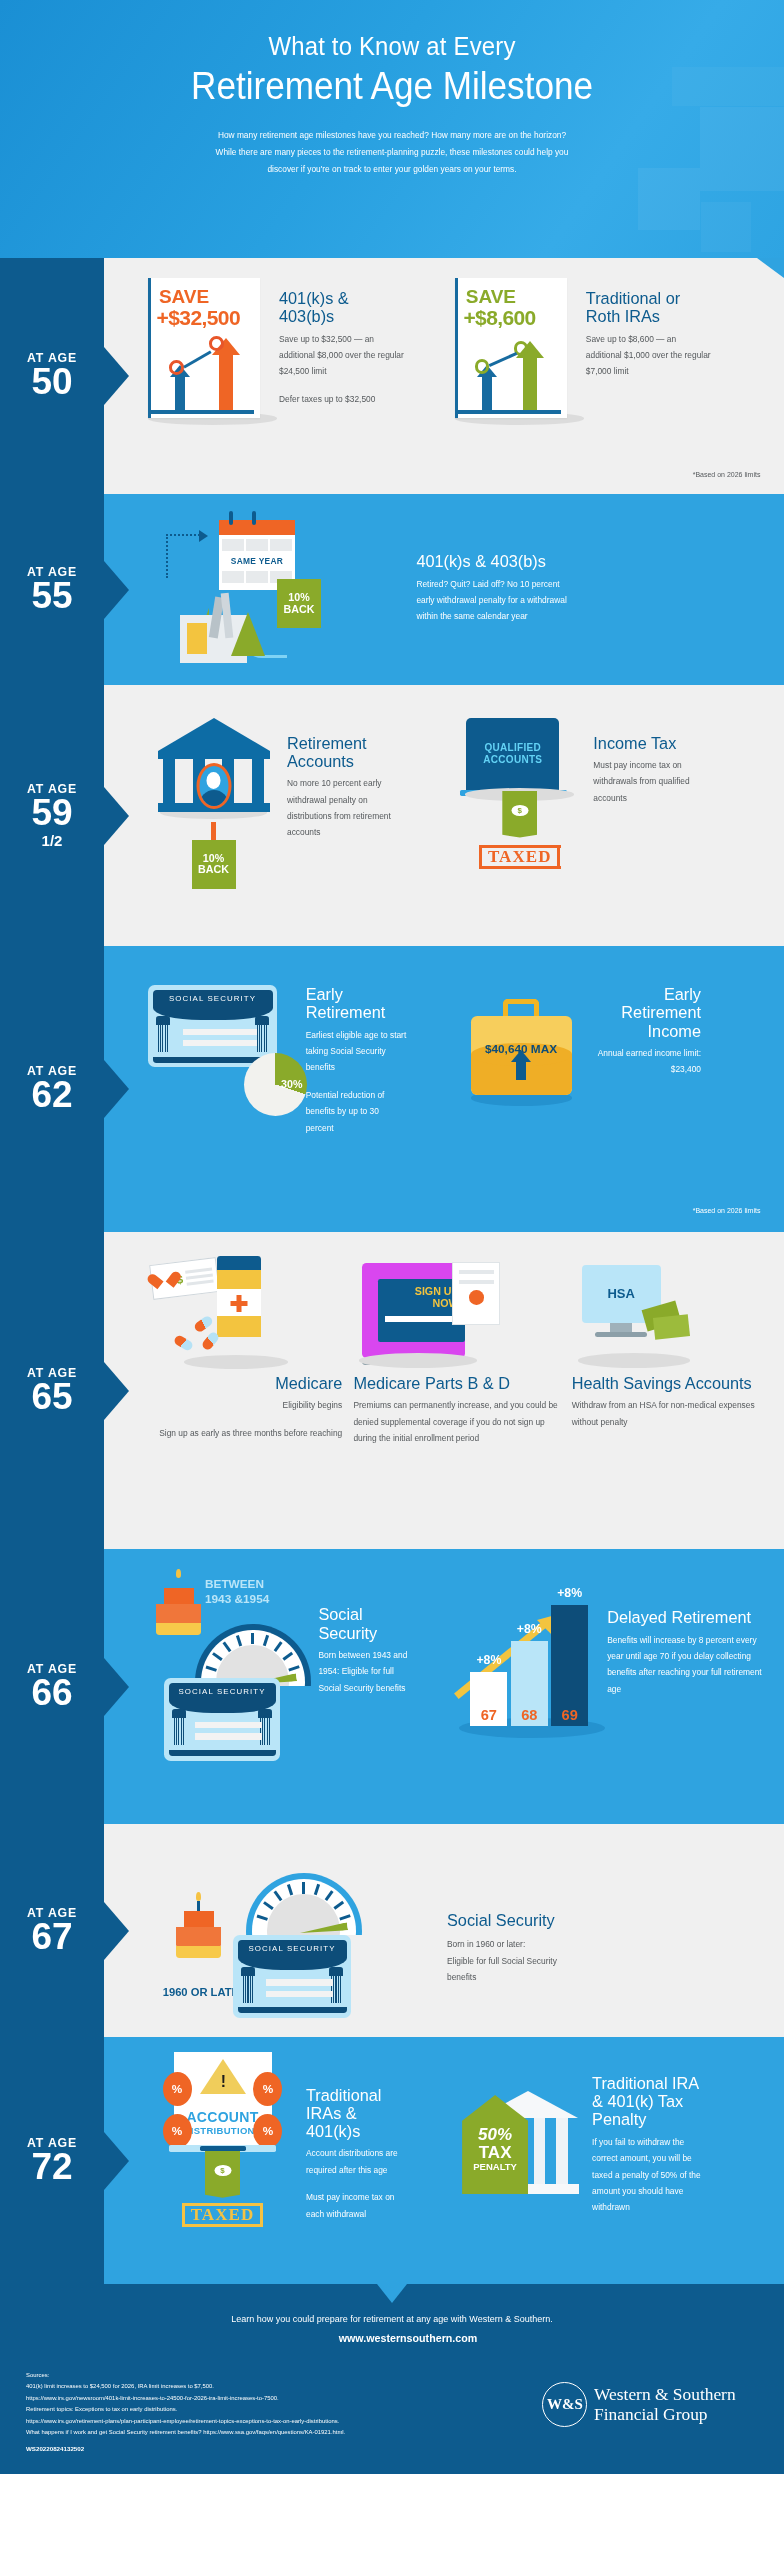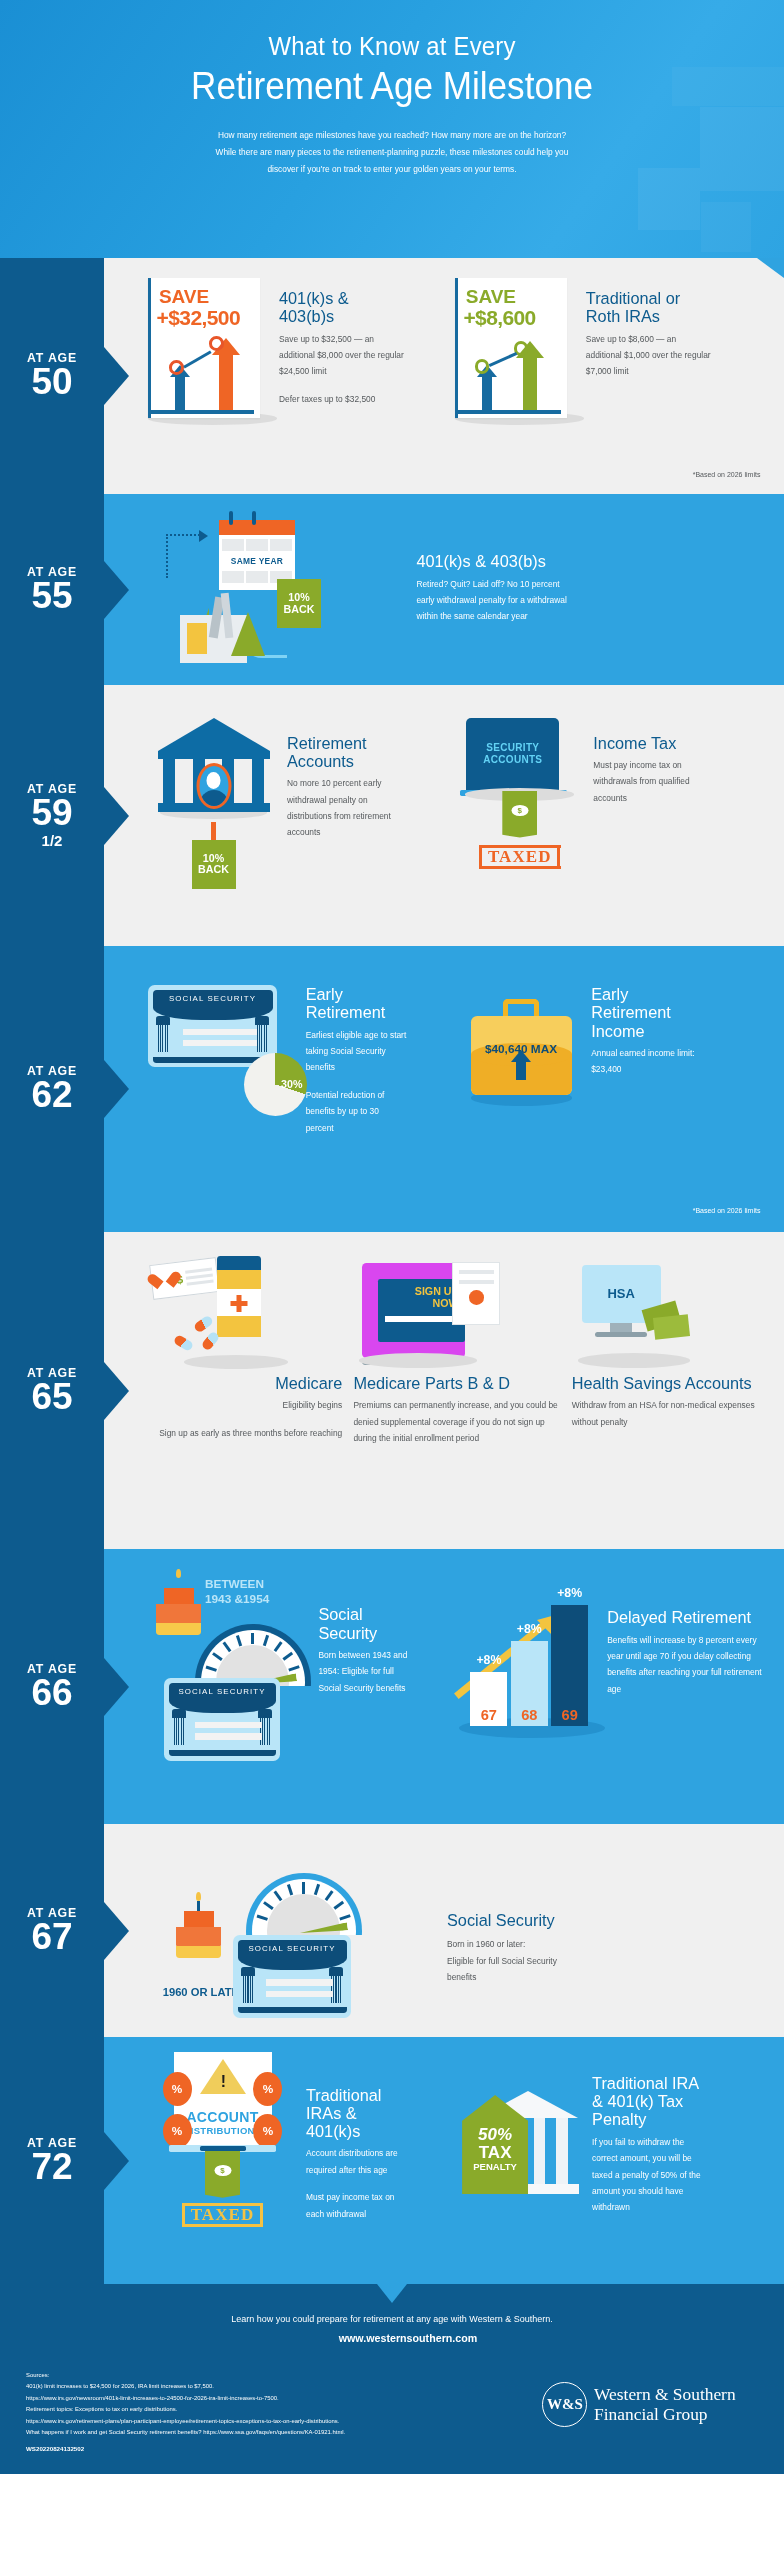--- a/index.html
+++ b/index.html
@@ -436,21 +436,21 @@
           <div style="padding:15.7px 0 0 9px;width:121px;">
             <h3 class="card-title">Retirement Accounts</h3>
             <p class="card-body">No more 10 percent early withdrawal penalty on distributions from retirement accounts</p>
           </div>
         </div>
         <div class="col">
           <div style="width:129px;text-align:center;">
             <div class="laptop" style="width:107px;margin:0 auto;">
               <div class="screen">
                 <div>
-                  <div>SECURITY</div>
+                  <div>QUALIFIED</div>
                   <div>ACCOUNTS</div>
                 </div>
               </div>
               <div class="base"></div>
             </div>
             <div class="shadowell" style="width:109px;margin-top:-7.9px;"></div>
             <div class="bill" style="margin-top:-10px;">
                 <div class="coin">$</div>
               </div>
             <div style="margin-top:7.9px;">
@@ -512,21 +512,21 @@
                 <div class="lower"></div>
                 <div class="lbl">$40,640 MAX</div>
                 <div class="uparrow">
                   <div style="width:0;height:0;border-left:10px solid transparent;border-right:10px solid transparent;border-bottom:12.3px solid #0d5b8e;margin:0 auto;"></div>
                   <div style="width:10px;height:18px;background:#0d5b8e;margin:0 auto;"></div>
                 </div>
               </div>
             </div>
             <div style="width:101px;height:15.7px;background:#2492cf;border-radius:50%;margin:-4.5px auto 0;"></div>
           </div>
-          <div style="padding:0 0 0 11.2px;width:121px;">
+          <div style="padding:0 0 0 11.2px;width:121px;text-align:right;">
             <h3 class="card-title">Early Retirement Income</h3>
             <p class="card-body">Annual earned income limit: $23,400</p>
           </div>
         </div>
       </div>
       <div class="footnote" style="color:#fff;position:absolute;right:0;bottom:7.9px;">*Based on 2026 limits</div>
     </div>
   </div>
 
   <div class="section lightbg" style="height:317px;">

